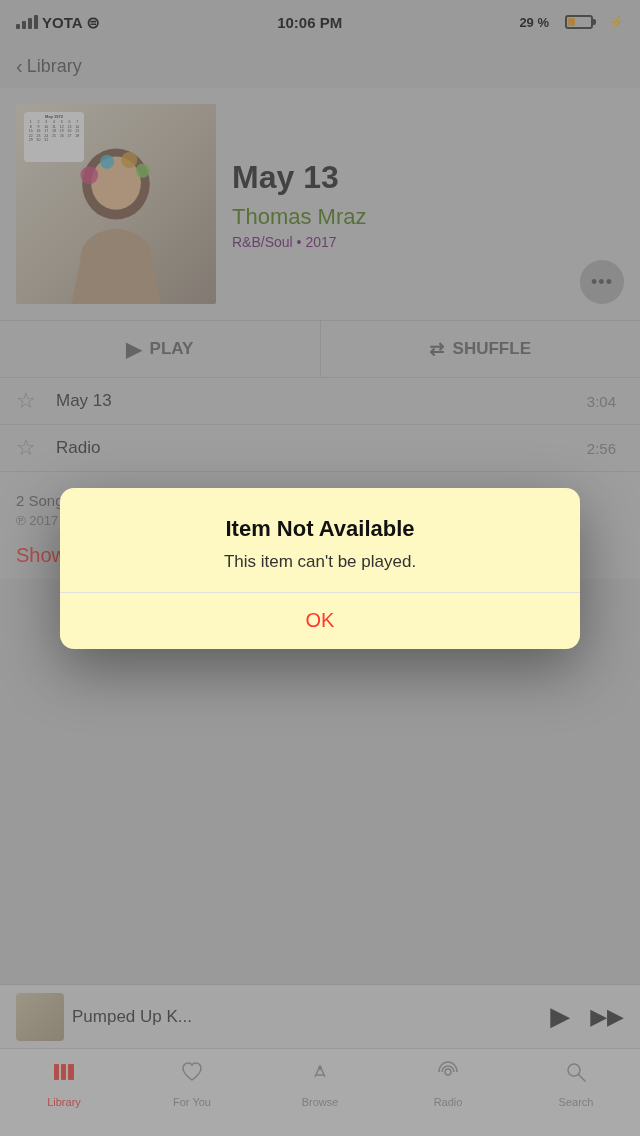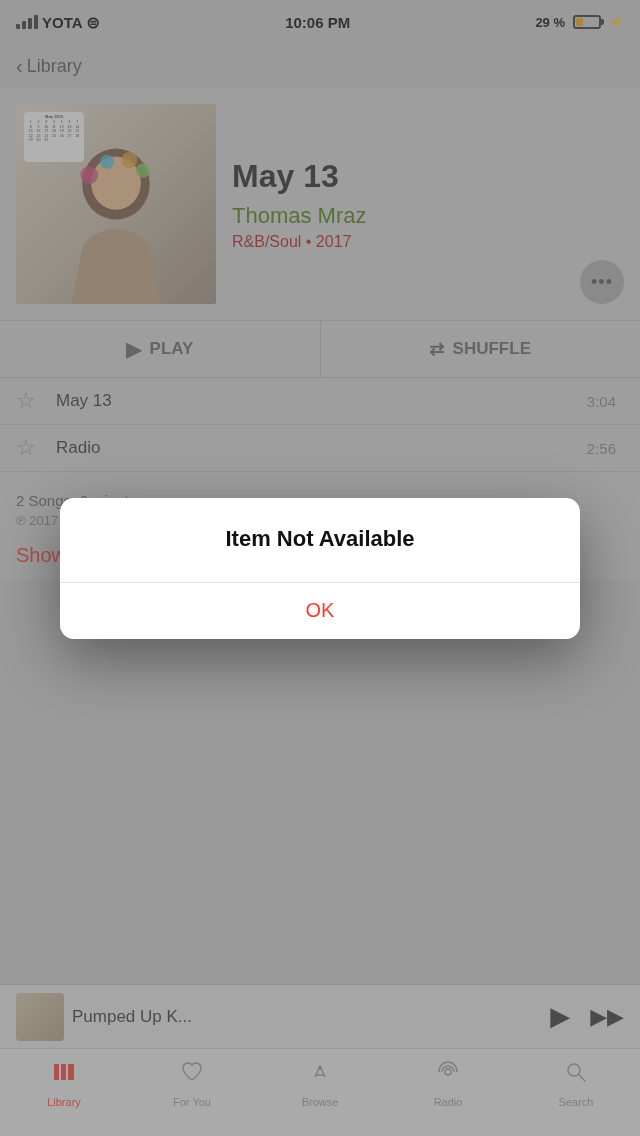--- a/index.html
+++ b/index.html
@@ -20,21 +20,21 @@
       background: #d1d1d1;
       display: flex;
       align-items: center;
       justify-content: space-between;
       padding: 17px 16px;
       font-size: 15px;
       font-weight: 600;
     }
     .status-left { display: flex; align-items: center; gap: 4px; }
     .status-center { font-size: 15px; font-weight: 600; }
-    .status-right { display: flex; align-items: center; gap: 8px; font-size: 13px; }
+    .status-right { display: flex; align-items: center; gap: 16px; font-size: 13px; }
 
     
     .back-nav {
       height: 44px;
       background: #d1d1d1;
       display: flex;
       align-items: center;
       padding: 0 16px;
     }
     .back-btn {
@@ -103,22 +103,22 @@
       font-weight: 700;
       color: #222;
       margin-bottom: 8px;
     }
     .album-artist {
       font-size: 22px;
       color: #4d7c0f;
       margin-bottom: 4px;
     }
     .album-genre-year {
-      font-size: 16px;
-      color: #b91c1c;
+      font-size: 14px;
+      color: #701a75;
     }
     .more-btn {
       width: 44px; height: 44px;
       background: #b0b0b0;
       border-radius: 50%;
       display: flex; align-items: center; justify-content: center;
       align-self: flex-end;
       font-size: 22px;
       color: #555;
     }
@@ -245,21 +245,21 @@
     .modal-overlay {
       position: absolute;
       top: 0; left: 0; right: 0; bottom: 0;
       background: rgba(100,100,100,0.5);
       display: flex;
       align-items: center;
       justify-content: center;
       z-index: 100;
     }
     .modal {
-      background: #ffffff;
+      background: #fef9c3;
       border-radius: 14px;
       width: 520px;
       overflow: hidden;
       box-shadow: 0 20px 60px rgba(0,0,0,0.4);
     }
     .modal-body {
       padding: 28px 32px 20px;
       text-align: center;
       border-bottom: 1px solid #e0e0e0;
     }
@@ -510,18 +510,19 @@
       </svg>
     </span>
     <span class="tab-label">Search</span>
   </div>
 </div>
 
 <div class="modal-overlay">
   <div class="modal">
     <div class="modal-body">
       <div class="modal-title">Item Not Available</div>
+      <div class="modal-message">This item can't be played.</div>
     </div>
     <div class="modal-actions">
       <div class="modal-ok">OK</div>
     </div>
   </div>
 </div>
 
 </body></html>

